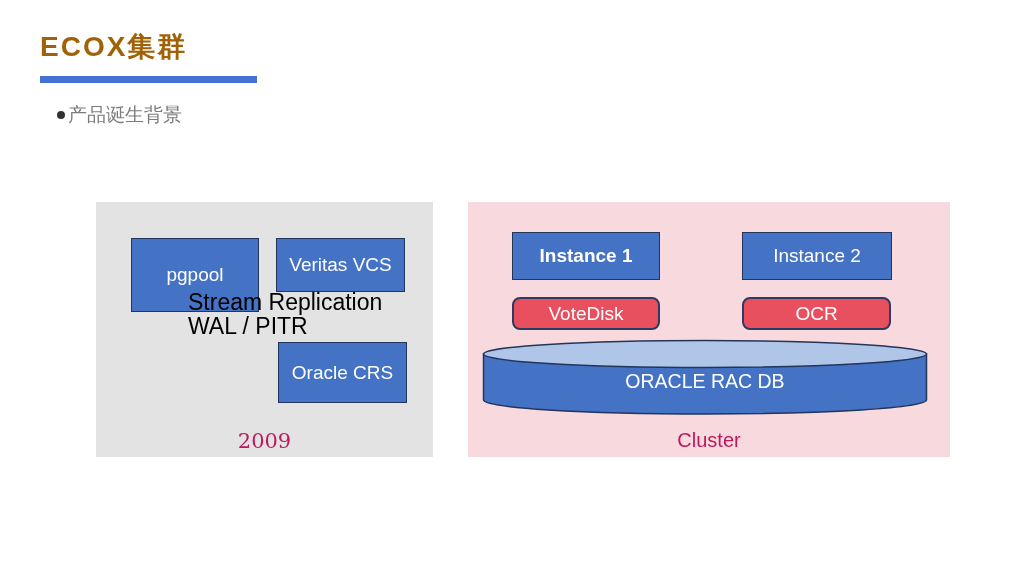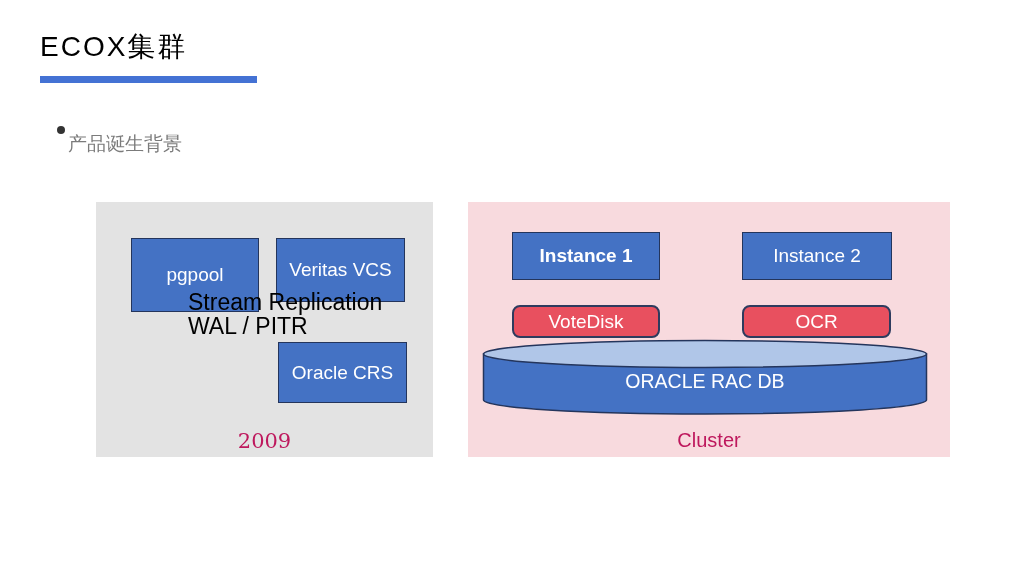--- a/index.html
+++ b/index.html
@@ -10,22 +10,22 @@
     width: 1024px;
     height: 576px;
     background: #ffffff;
     overflow: hidden;
   }
   .title {
     position: absolute;
     left: 40px;
     top: 28px;
     font-size: 28px;
-    font-weight: normal;
-    color: #000000;
+    font-weight: bold;
+    color: #a16207;
     letter-spacing: 2px;
   }
   .title-underline {
     position: absolute;
     left: 40px;
     top: 76px;
     width: 217px;
     height: 7px;
     background: var(--color-accent, #4472d4);
   }
@@ -40,21 +40,20 @@
   .bullet-dot {
     width: 8px;
     height: 8px;
     border-radius: 50%;
     background: #333;
     flex: 0 0 auto;
   }
   .bullet-label {
     font-size: 19px;
     color: #7b7b7b;
-    margin-top: 29px;
   }
   .panel {
     position: absolute;
     top: 202px;
     height: 255px;
   }
   .panel-left {
     left: 96px;
     width: 337px;
     background: var(--color-panel_gray, #e3e3e3);
@@ -79,25 +78,24 @@
     position: absolute;
     background: var(--color-box_red, #e8505f);
     border: 2px solid #2e3b5e;
     border-radius: 8px;
     color: #fff;
     font-size: 19px;
     display: flex;
     align-items: center;
     justify-content: center;
     text-align: center;
-    margin-top: 8px;
   }
   
   .box-pgpool     { left: 35px;  top: 36px;  width: 128px; height: 74px; }
-  .box-veritas    { left: 180px; top: 36px;  width: 129px; height: 64px; }
+  .box-veritas    { left: 180px; top: 36px;  width: 129px; height: 54px; }
   .box-haproxy    { left: 35px;  top: 136px; width: 130px; height: 74px; align-items: flex-start; padding-top: 20px; }
   .box-oraclecrs  { left: 182px; top: 140px; width: 129px; height: 61px; }
   .overlay-text {
     position: absolute;
     left: 92px;
     top: 89px;
     z-index: 5;
     color: #000;
     font-size: 23px;
     line-height: 23.5px;

